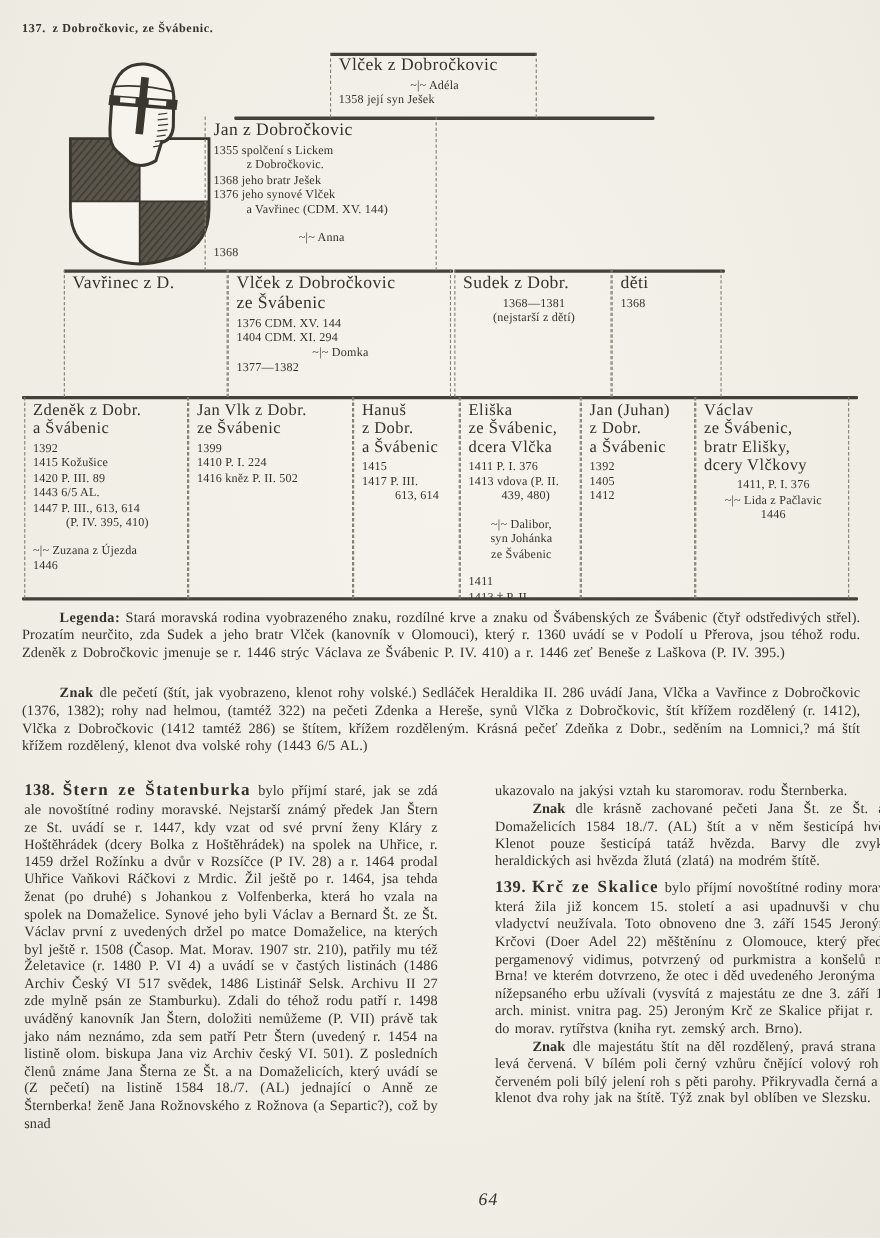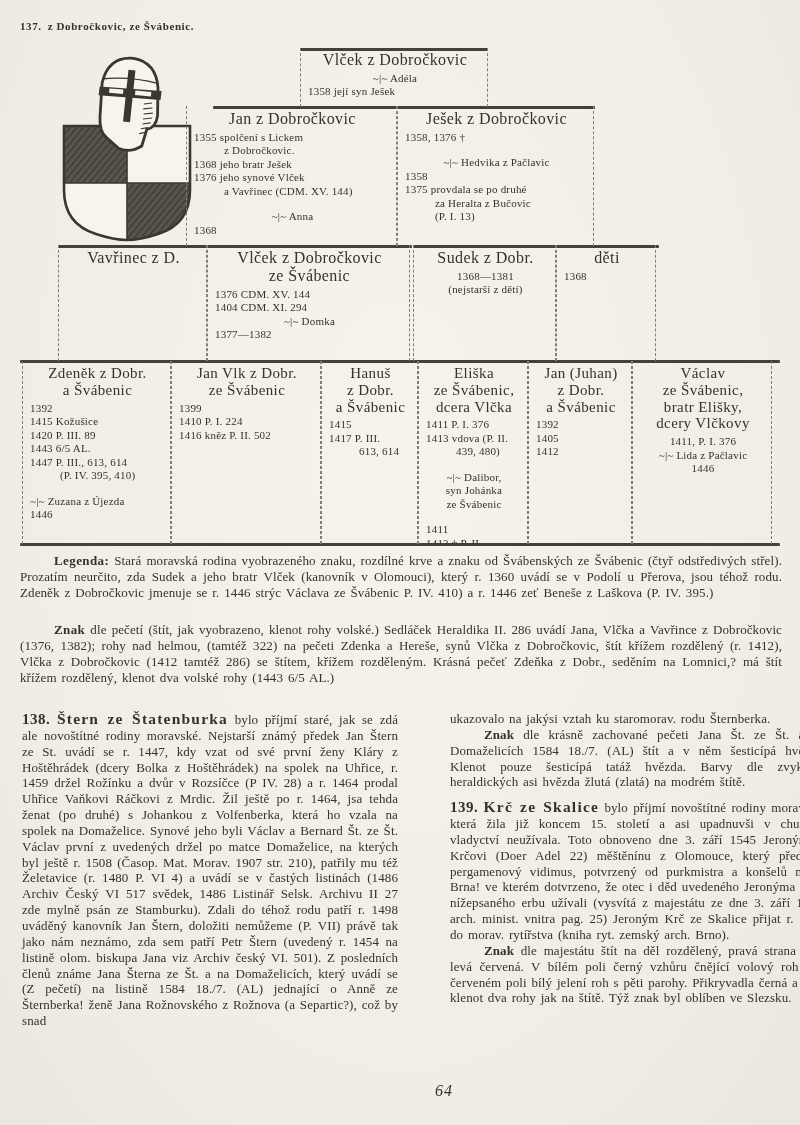--- a/index.html
+++ b/index.html
@@ -6,21 +6,21 @@
   body{width:800px;height:1125px;background:#e8e5de;font-family:"Liberation Serif","DejaVu Serif",serif;}
   .page{position:relative;width:800px;height:1125px;background:#f3f0e9;color:#35322c;overflow:hidden;
         background-image:radial-gradient(ellipse at 50% 40%, #f6f3ec 0%, #f0ede5 70%, #eae7de 100%);}
   
   .doc-title{position:absolute;left:20px;top:20px;font-size:11px;font-weight:bold;letter-spacing:.6px;}
   .doc-title .num{margin-right:6px;}
   
   .rule{position:absolute;height:3px;background:#45413a;border-radius:1px;}
   .tbox{position:absolute;border-left:1px dashed #837d70;border-right:1px dashed #837d70;
         padding:3px 5px 0 7px;box-sizing:border-box;overflow:hidden;}
-  .tbox-title{text-align:center;font-size:16px;line-height:1.12;letter-spacing:.4px;margin:1px 0 3px 0;}
+  .tbox-title{text-align:left;font-size:16px;line-height:1.12;letter-spacing:.4px;margin:1px 0 3px 0;}
   .tbox.row4 .tbox-title{font-size:15px;}
   .tbox-lines{font-size:11px;line-height:13.5px;letter-spacing:.2px;}
   .tbox-lines div{white-space:nowrap;}
   .ln-c{text-align:center;}
   .ln-i{padding-left:30px;}
   .ln-g{margin-top:12px;}
   
   .arms{position:absolute;left:48px;top:52px;width:156px;height:196px;}
   
   .para{position:absolute;margin:0;text-align:justify;font-size:13px;line-height:15.9px;
@@ -114,33 +114,20 @@
     <div class="tbox-lines">
         <div class="ln-l">1355 spolčení s Lickem</div>
         <div class="ln-i">z Dobročkovic.</div>
         <div class="ln-l">1368 jeho bratr Ješek</div>
         <div class="ln-l">1376 jeho synové Vlček</div>
         <div class="ln-i">a Vavřinec (CDM. XV. 144)</div>
         <div class="ln-c ln-g">~|~ Anna</div>
         <div class="ln-l">1368</div>
       </div>
   </div>
-  <div class="tbox" style="left:397px;top:106px;width:197px;height:140px;">
-    <div class="tbox-title">
-        <div>Ješek z Dobročkovic</div>
-      </div>
-    <div class="tbox-lines">
-        <div class="ln-l">1358, 1376 †</div>
-        <div class="ln-c ln-g">~|~ Hedvika z Pačlavic</div>
-        <div class="ln-l">1358</div>
-        <div class="ln-l">1375 provdala se po druhé</div>
-        <div class="ln-i">za Heralta z Bučovic</div>
-        <div class="ln-i">(P. I. 13)</div>
-      </div>
-  </div>
 
   <div class="tbox" style="left:58px;top:245px;width:149px;height:116px;">
     <div class="tbox-title">
         <div>Vavřinec z D.</div>
       </div>
   </div>
   <div class="tbox" style="left:207px;top:245px;width:203px;height:116px;">
     <div class="tbox-title">
         <div>Vlček z Dobročkovic</div>
         <div>ze Švábenic</div>

